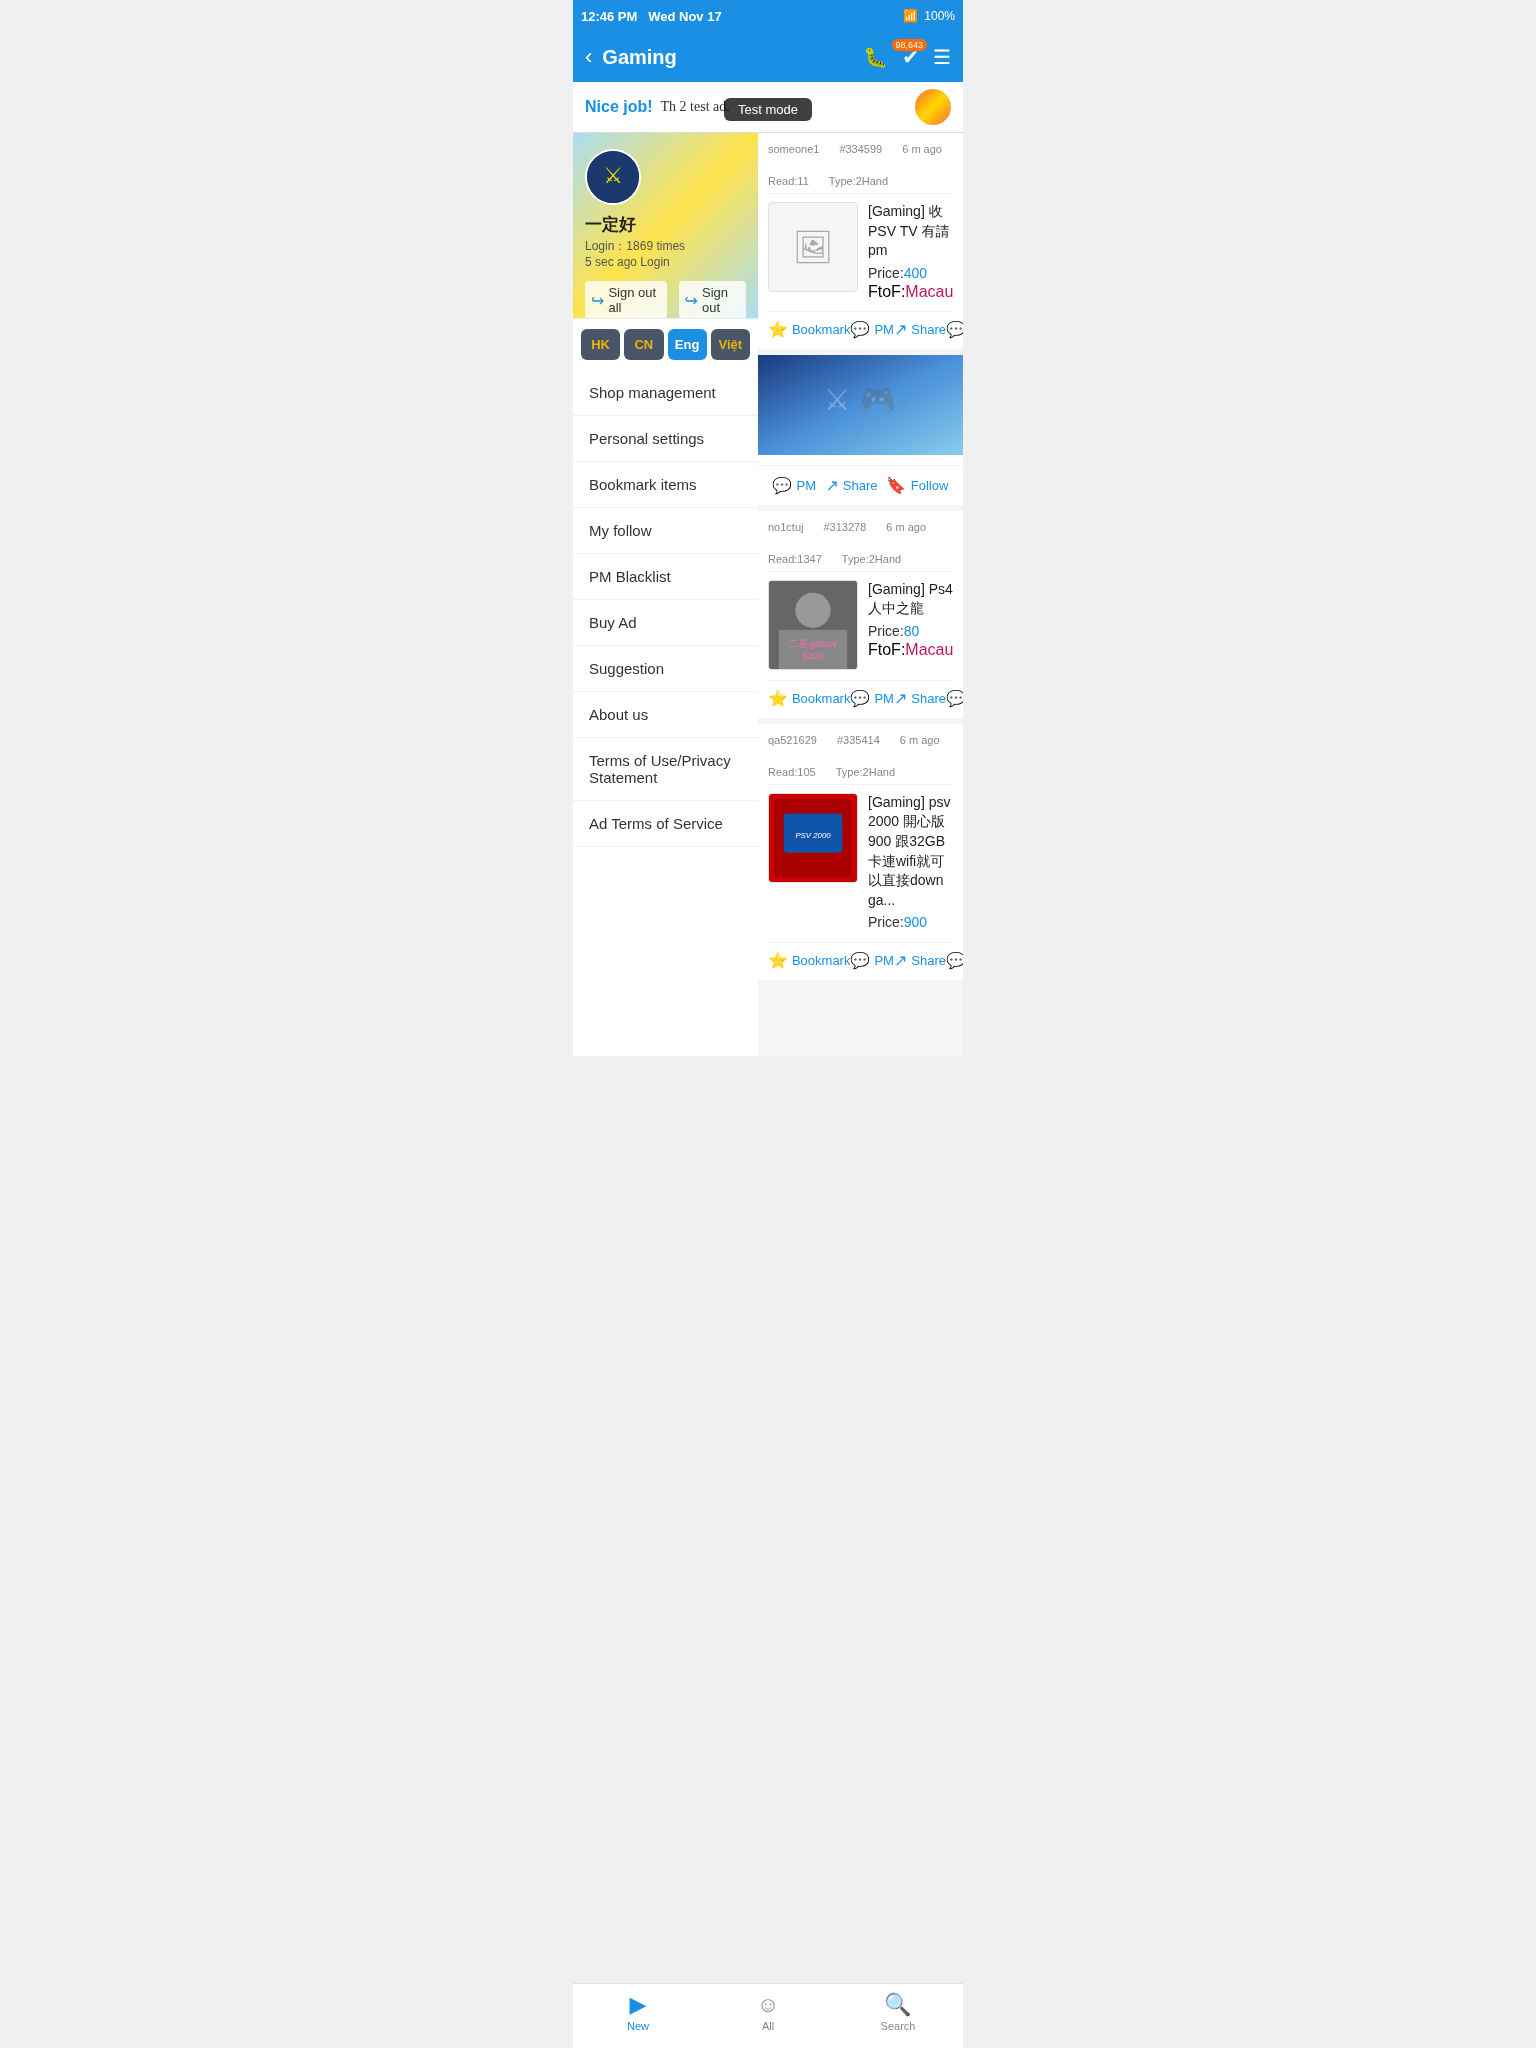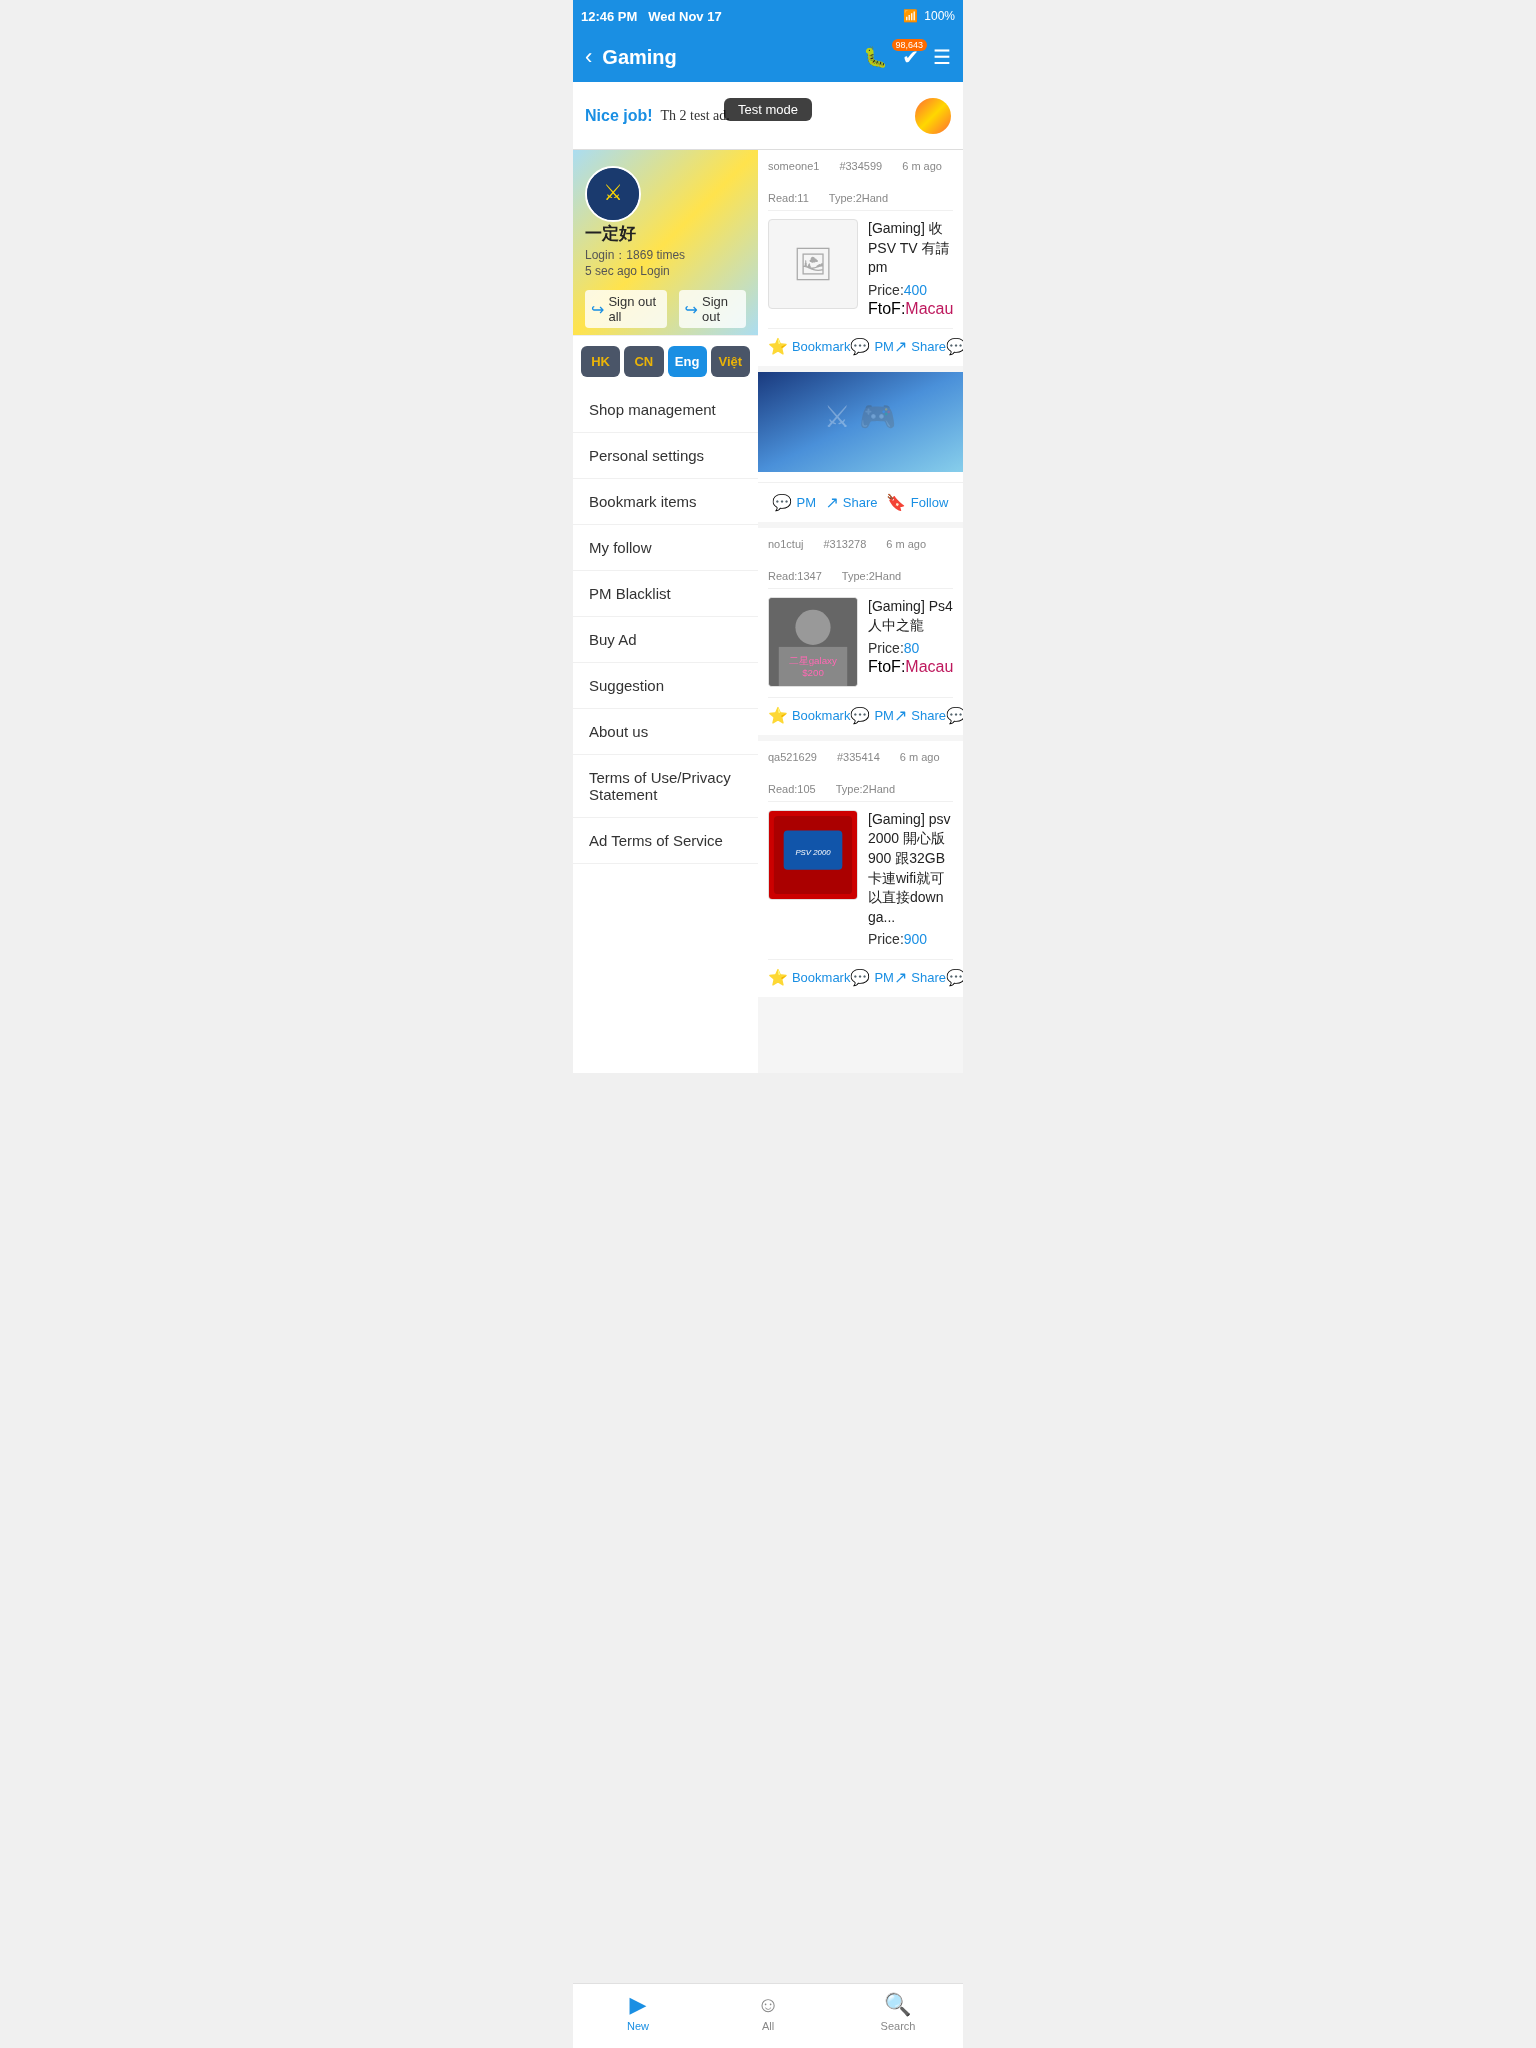--- a/index.html
+++ b/index.html
@@ -15,39 +15,39 @@
     
     
     .nav-bar { background: #1a8fe3; display: flex; align-items: center; padding: 8px 12px; height: 50px; gap: 10px; }
     .back-btn { color: white; font-size: 22px; cursor: pointer; }
     .nav-title { color: white; font-size: 20px; font-weight: 600; flex: 1; }
     .nav-icons { display: flex; gap: 14px; align-items: center; }
     .nav-icon { color: white; font-size: 20px; cursor: pointer; position: relative; }
     .badge { position: absolute; top: -6px; right: -8px; background: #ff6b00; color: white; font-size: 9px; border-radius: 8px; padding: 1px 4px; }
     
     
-    .ad-banner { background: white; display: flex; align-items: center; padding: 8px 12px; border-bottom: 1px solid #ddd; height: 68px; position: relative; }
+    .ad-banner { background: white; display: flex; align-items: center; padding: 8px 12px; border-bottom: 1px solid #ddd; height: 51px; position: relative; }
     .ad-text-blue { color: #1a8fe3; font-size: 16px; font-weight: 600; }
     .ad-text { color: #333; font-size: 14px; flex: 1; margin-left: 8px; font-family: Liberation Serif, serif; }
     .ad-logo { width: 36px; height: 36px; border-radius: 50%; background: linear-gradient(135deg, #ff6b35, #ffd700, #ff6b35); display: flex; align-items: center; justify-content: center; }
     .test-mode-badge { position: absolute; left: 50%; transform: translateX(-50%); top: 16px; background: rgba(0,0,0,0.75); color: white; font-size: 13px; padding: 4px 14px; border-radius: 6px; white-space: nowrap; }
     
     
     .main-container { display: flex; background: #f5f5f5; }
     
     
     .sidebar { width: 185px; background: white; flex-shrink: 0; }
     
     
     .profile-section { background: white; padding: 0; position: relative; overflow: hidden; height: 185px; }
     .profile-bg { width: 100%; height: 100%; background: linear-gradient(135deg, #87CEEB, #FFD700, #87CEEB); position: absolute; top: 0; left: 0; opacity: 0.7; }
     .profile-content { position: relative; z-index: 2; padding: 16px 12px 8px; }
     .profile-avatar { width: 56px; height: 56px; border-radius: 50%; overflow: hidden; border: 2px solid white; background: #1a3a6e; display: flex; align-items: center; justify-content: center; }
     .profile-avatar svg { width: 52px; height: 52px; }
-    .profile-name { color: #222; font-size: 17px; font-weight: 600; margin-top: 0; }
+    .profile-name { color: #222; font-size: 17px; font-weight: 600; margin-top: 8px; }
     .profile-login { color: #555; font-size: 12px; margin-top: 2px; }
     .profile-time { color: #555; font-size: 12px; }
     .profile-actions { display: flex; gap: 12px; margin-top: 12px; }
     .profile-btn { display: flex; align-items: center; gap: 4px; font-size: 13px; color: #333; cursor: pointer; background: rgba(255,255,255,0.8); border-radius: 4px; padding: 4px 6px; }
     .profile-btn-icon { color: #1a8fe3; font-size: 16px; }
     
     
     .lang-buttons { display: flex; gap: 4px; padding: 10px 8px; background: white; border-top: 1px solid #eee; }
     .lang-btn { flex: 1; padding: 8px 4px; border-radius: 6px; font-size: 13px; font-weight: 600; text-align: center; cursor: pointer; border: none; }
     .lang-btn-dark { background: #4a5568; color: #eab308; }

